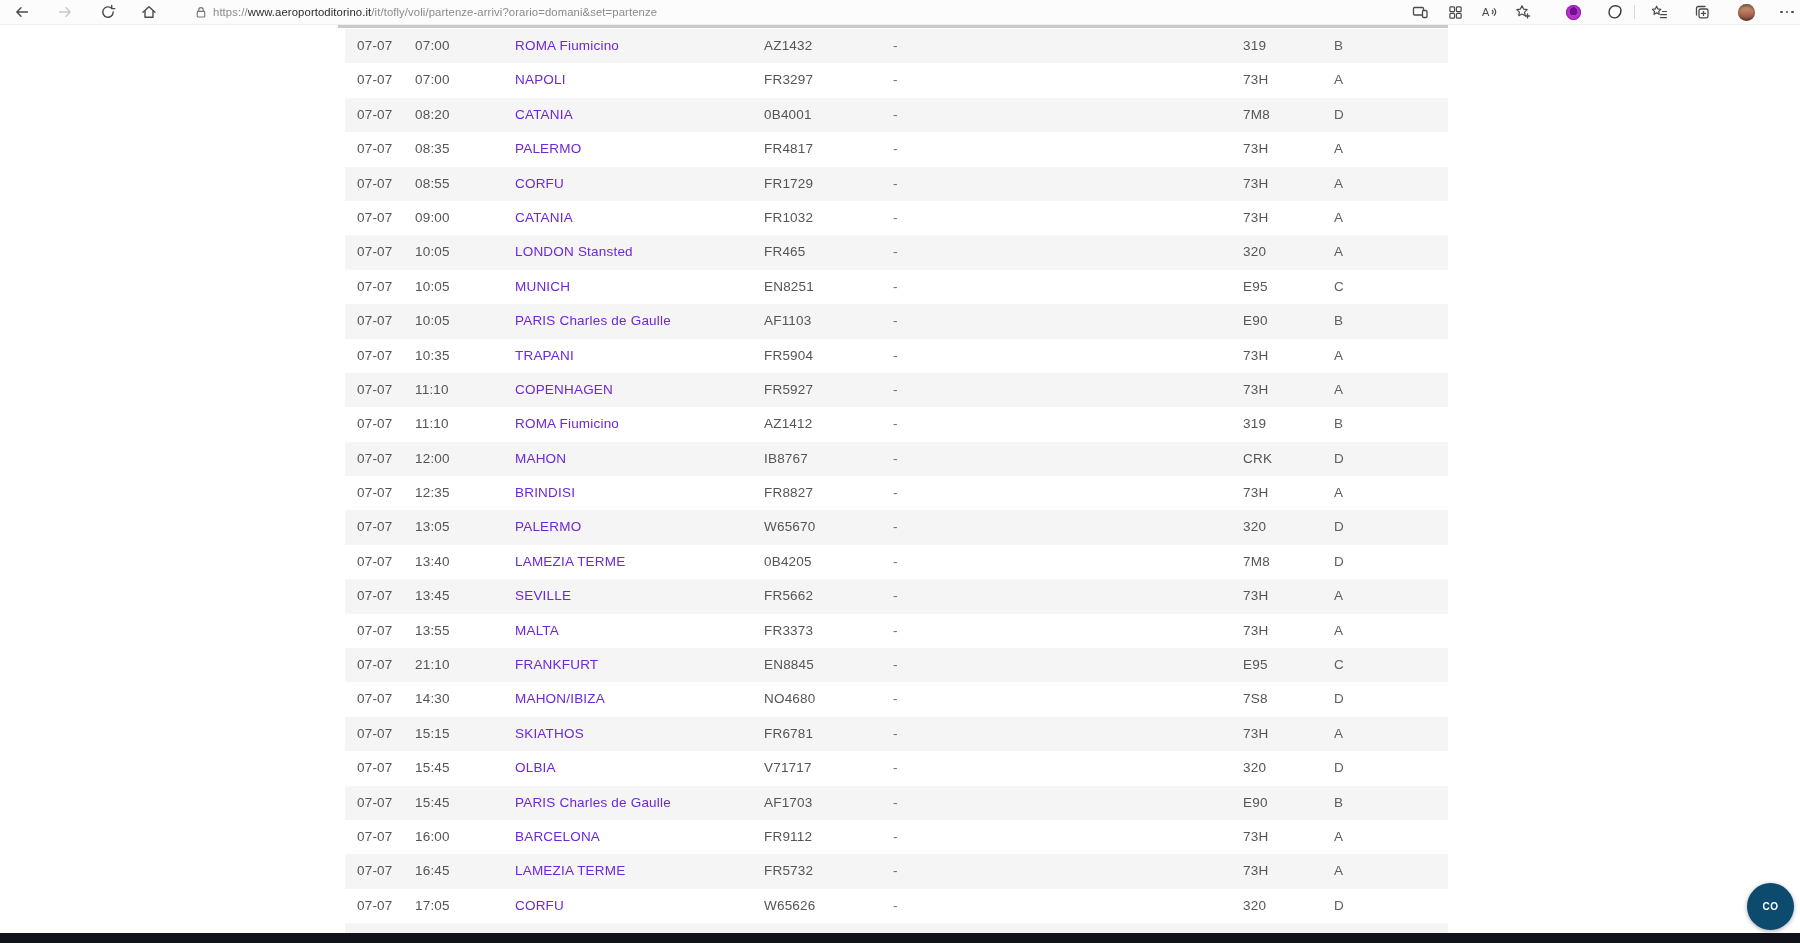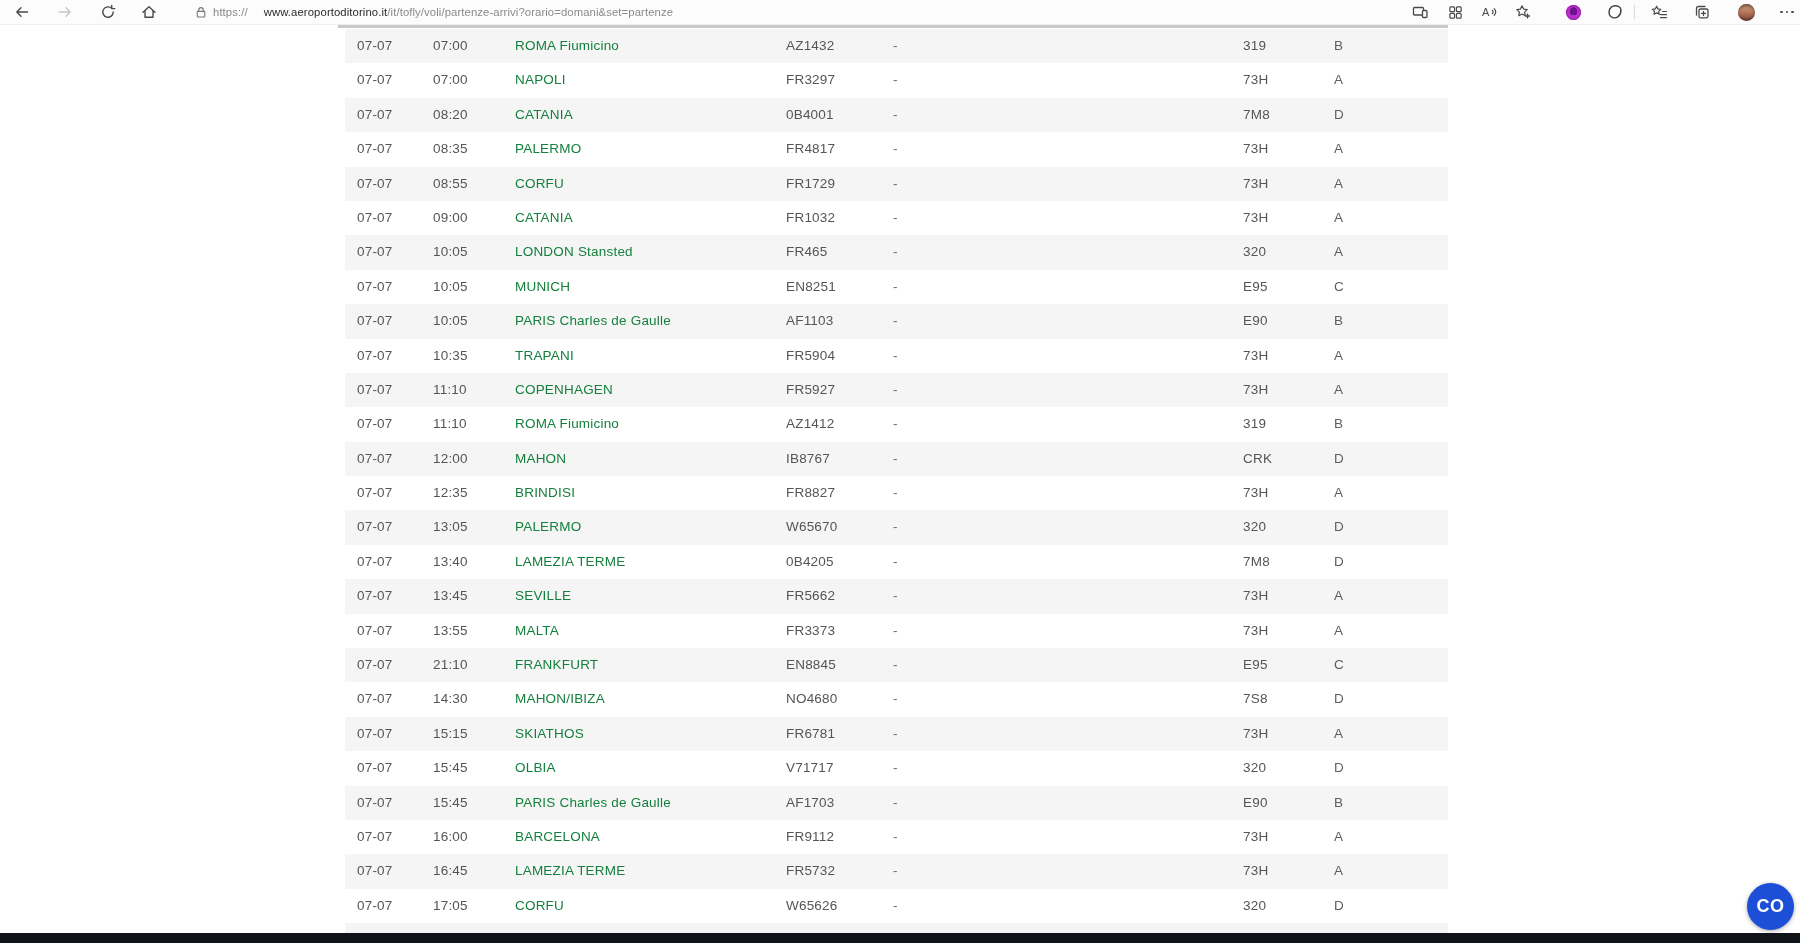--- a/index.html
+++ b/index.html
@@ -15,21 +15,21 @@
   }
   .tbtn{
     position:absolute;top:2px;width:20px;height:20px;
     display:flex;align-items:center;justify-content:center;
   }
   .tbtn svg{display:block;}
   .addr{
     position:absolute;left:213px;top:0;height:24px;line-height:24px;
     font-size:11.3px;color:#8a8a8a;letter-spacing:.1px;white-space:nowrap;
   }
-  .addr .domain{color:#2b2b2b;padding-left:16px;}
+  .addr .domain{color:#2b2b2b;}
   .divider{position:absolute;top:5px;width:1px;height:14px;background:#d8d8d8;}
   .ext-purple{
     width:15px;height:15px;border-radius:50%;
     background:radial-gradient(circle at 50% 42%, #6e1390 0 34%, #b82fc9 35% 100%);
     box-shadow:inset 0 0 0 1px #9a20b0;
   }
   .avatar{
     width:17px;height:17px;border-radius:50%;
     background:linear-gradient(180deg,#caa07f 0%,#b97a5e 45%,#7e4239 100%);
     box-shadow:inset 0 4px 3px -2px #6b4a33, inset 0 -2px 2px rgba(0,0,0,.25);
@@ -44,36 +44,36 @@
   .flight-table{
     position:absolute;left:345px;top:29px;width:1103px;z-index:4;
   }
   .row{position:relative;height:34.4px;background:#ffffff;}
   .row.odd{background:#f5f5f5;}
   .c{
     position:absolute;top:0;height:34.4px;line-height:34.4px;
     font-size:13.5px;color:#555555;letter-spacing:.2px;white-space:nowrap;
   }
   .c.date{left:12px;}
-  .c.time{left:88px;}
-  .c.destination{left:170px;color:#15803d;}
-  .c.flight{left:441px;}
+  .c.time{left:70px;}
+  .c.destination{left:170px;color:#6d28d9;}
+  .c.flight{left:419px;}
   .c.codeshare{left:548px;color:#6a6a6a;}
   .c.aircraft{left:898px;}
   .c.terminal{left:989px;color:#5f5f5f;}
   
   .bottom-bar{
     position:absolute;left:0;top:933px;width:1800px;height:10px;
     background:#10141a;z-index:50;
   }
   .co-button{
     position:absolute;left:1747px;top:883px;width:47px;height:47px;
-    border-radius:50%;background:#1d4ed8;z-index:60;
+    border-radius:50%;background:#0c4a6e;z-index:60;
     display:flex;align-items:center;justify-content:center;
-    color:#ffffff;font-size:18px;font-weight:bold;letter-spacing:.5px;
+    color:#ffffff;font-size:10px;font-weight:bold;letter-spacing:.5px;
     box-shadow:0 1px 4px rgba(0,0,0,.35);
   }
 </style>
 </head>
 <body>
 
 <div class="toolbar">
 
   <div class="tbtn" style="left:12px;">
     <span>

